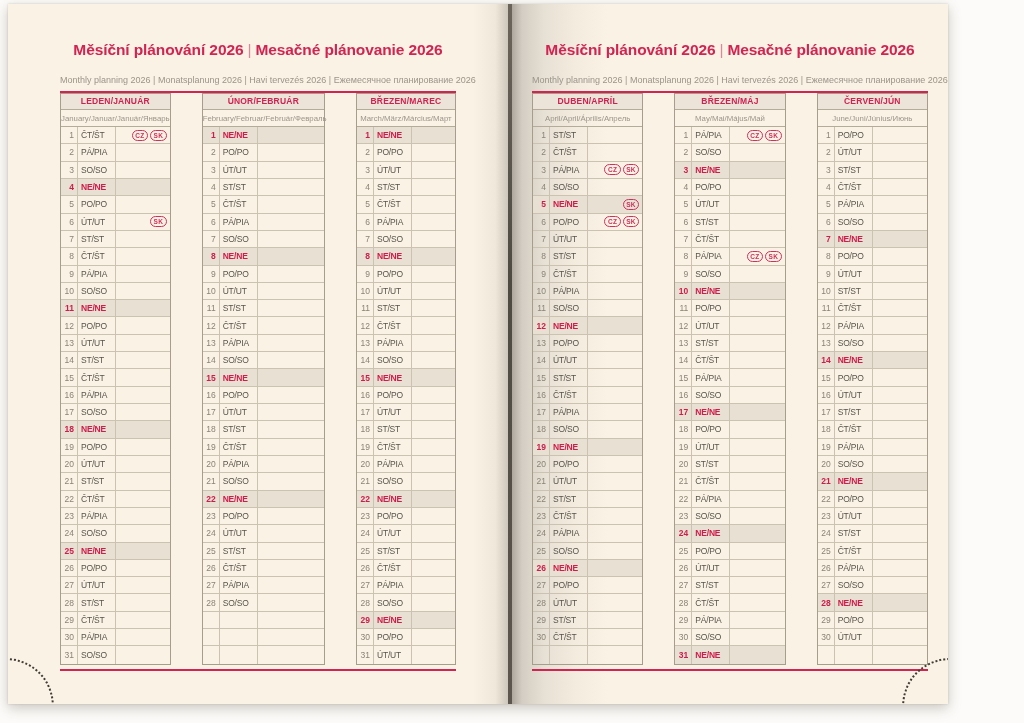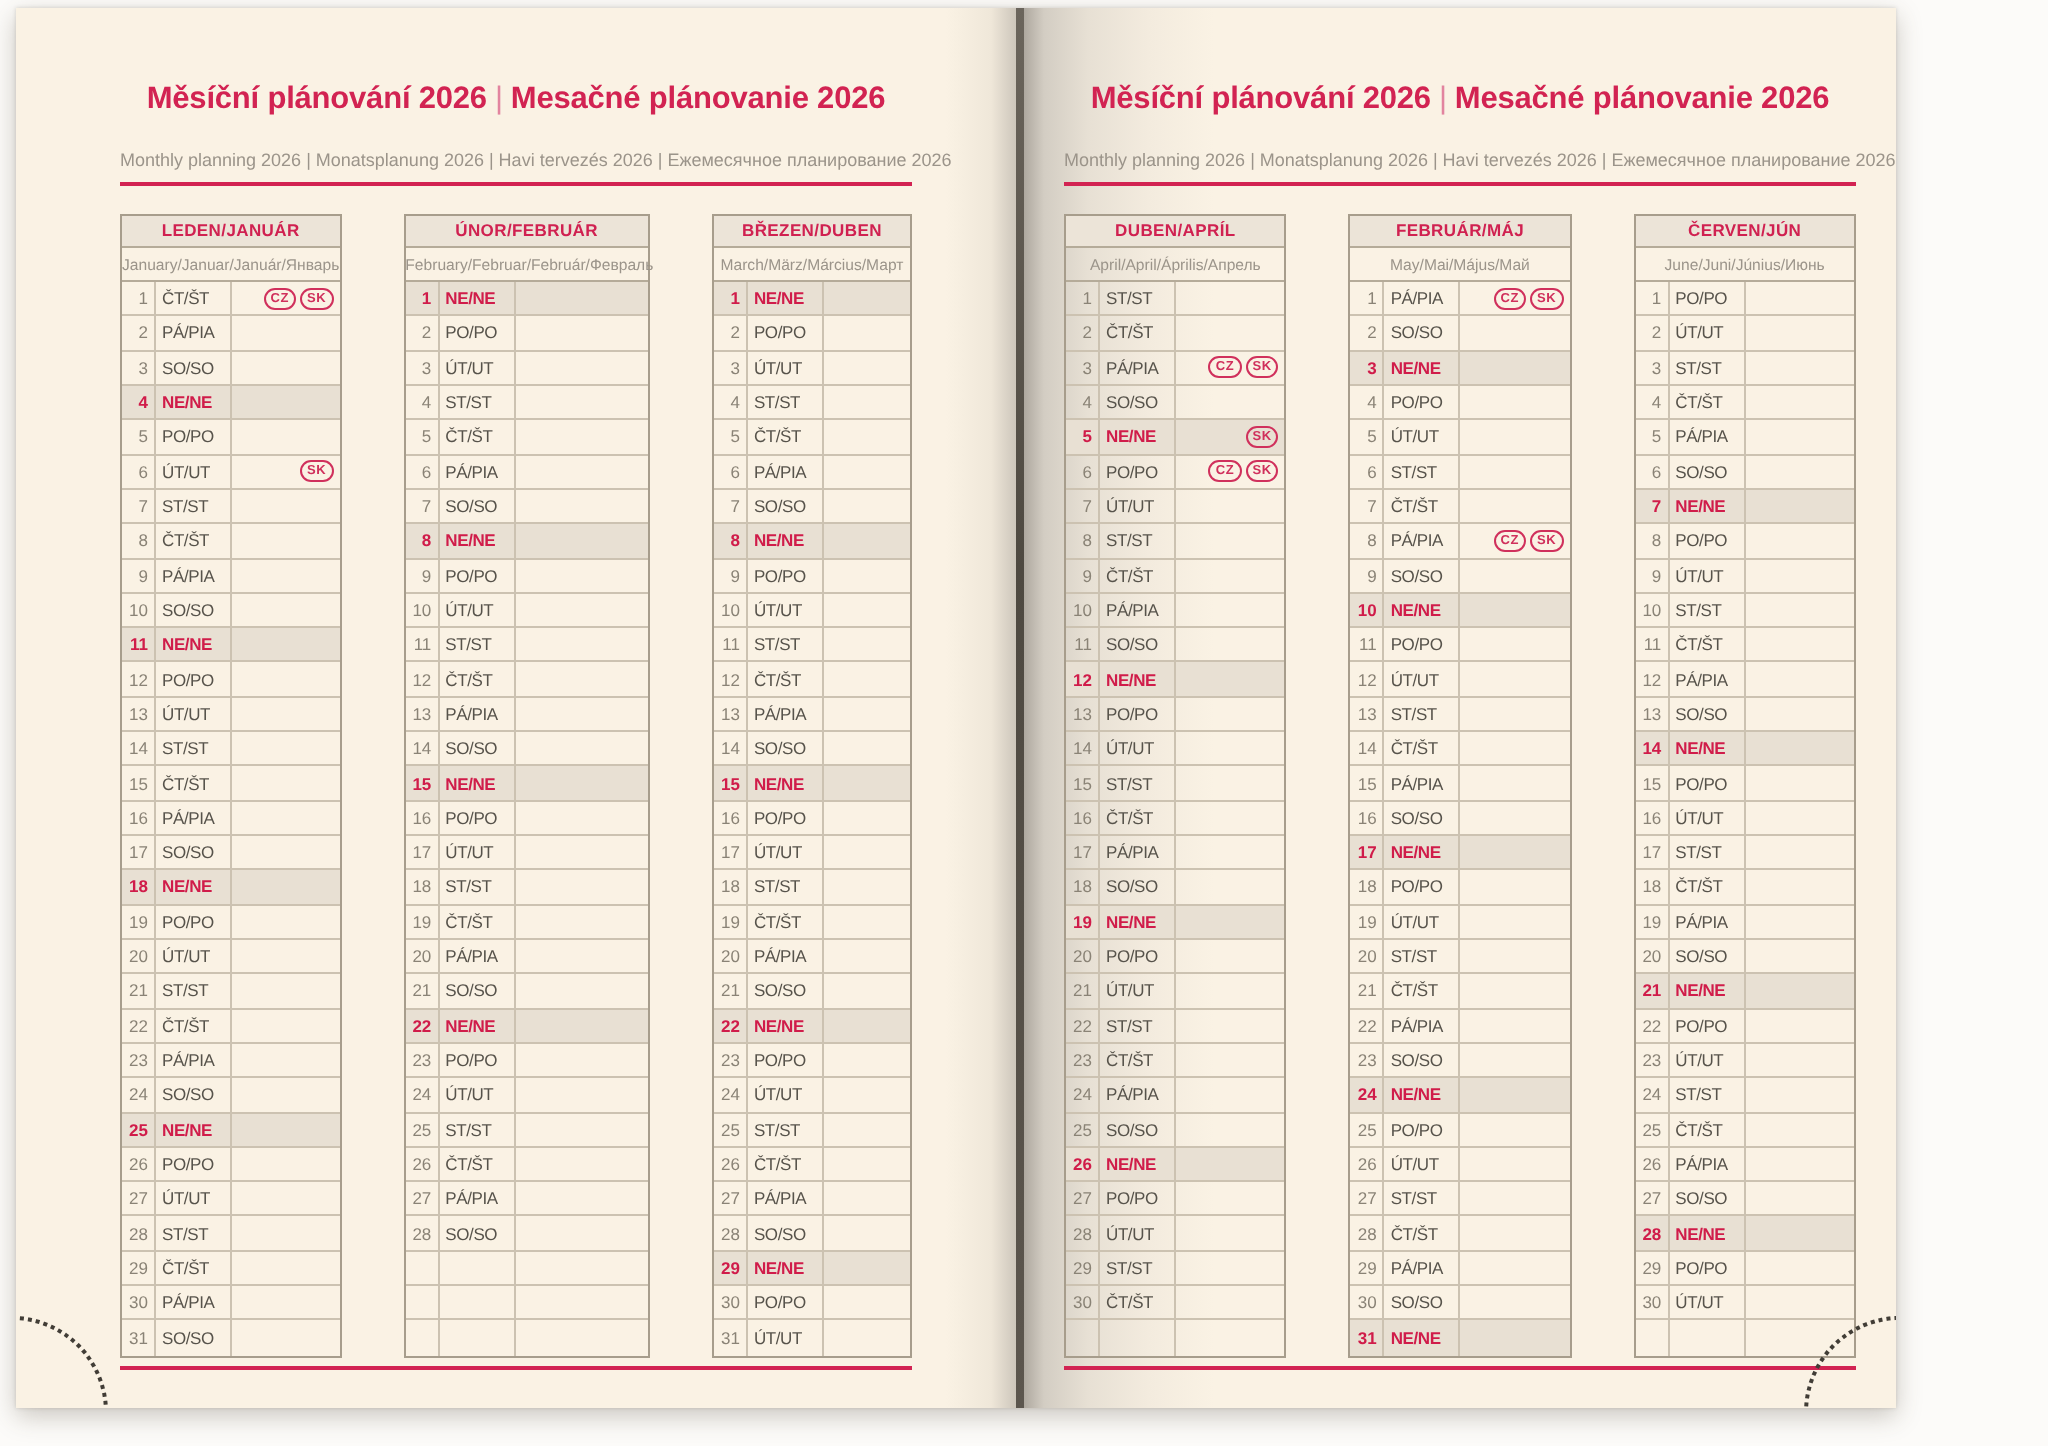--- a/index.html
+++ b/index.html
@@ -9,21 +9,21 @@
   .page{position:relative;overflow:hidden;background:#faf2e4}
   .page.left{width:500px;background:linear-gradient(90deg,#faf2e4 0%,#faf2e4 93%,#efe7d9 97.5%,#cdc6bb 100%)}
   .spine{width:4px;background:linear-gradient(180deg,#6b655c,#4e4941 40%,#5c564e)}
   .page.right{flex:1;background:linear-gradient(90deg,#aea89f 0px,#d3cdc3 10px,#e7e0d4 32px,#f3ebde 62px,#faf2e4 95px)}
   .content{width:396px;margin:0 auto;padding-top:37px;text-align:center}
   .title{font-size:15.5px;font-weight:bold;color:#d22352;letter-spacing:-.1px;white-space:nowrap}
   .title .divider{color:#e2849f;font-weight:normal;padding:0 4px}
   .subtitle{font-size:9px;color:#9b948a;margin-top:16px;white-space:nowrap}
   .rule{height:2px;background:#d22352;margin-top:6px}
   .rule.bottom{margin-top:4px}
-  .months{display:flex;gap:31px;margin-top:14px}
+  .months{display:flex;gap:31px;margin-top:0}
   .month{width:123.3px;border:1px solid #a79d8c;background:transparent}
   .m-head{height:16px;line-height:15px;background:#ece4d8;border-bottom:1px solid #b5ab99;color:#d02151;font-weight:bold;font-size:8.5px;text-align:center;letter-spacing:.2px}
   .m-sub{height:17px;line-height:17px;border-bottom:1px solid #b5ab99;color:#9b948a;font-size:7.8px;white-space:nowrap}
   .row{display:flex;height:17.32px;border-bottom:1px solid #ccc2b1}
   .m-grid .row:last-child{border-bottom:none}
   .c{height:100%;display:flex;align-items:center}
   .c.n{width:17px;border-right:1px solid #ccc2b1;font-size:8.5px;color:#8a8376;justify-content:flex-end;padding-right:3px}
   .c.d{width:38px;border-right:1px solid #ccc2b1;font-size:8.5px;color:#57534b;padding-left:3px;letter-spacing:-.2px}
   .c.o{flex:1;justify-content:flex-end;padding-right:3px;gap:2px}
   .row.sun{background:#e8e0d3}
@@ -365,21 +365,21 @@
                 <div class="c o"></div>
               </div>
               <div class="row empty">
                 <div class="c n"></div>
                 <div class="c d"></div>
                 <div class="c o"></div>
               </div>
             </div>
           </div>
           <div class="month">
-            <div class="m-head">BŘEZEN/DUBEN</div>
+            <div class="m-head">BŘEZEN/MAREC</div>
             <div class="m-sub">March/März/Március/Март</div>
             <div class="m-grid">
               <div class="row sun">
                 <div class="c n">1</div>
                 <div class="c d">NE/NE</div>
                 <div class="c o"></div>
               </div>
               <div class="row">
                 <div class="c n">2</div>
                 <div class="c d">PO/PO</div>
@@ -709,21 +709,21 @@
                 <div class="c o"></div>
               </div>
               <div class="row empty">
                 <div class="c n"></div>
                 <div class="c d"></div>
                 <div class="c o"></div>
               </div>
             </div>
           </div>
           <div class="month">
-            <div class="m-head">FEBRUÁR/MÁJ</div>
+            <div class="m-head">BŘEZEN/MÁJ</div>
             <div class="m-sub">May/Mai/Május/Май</div>
             <div class="m-grid">
               <div class="row">
                 <div class="c n">1</div>
                 <div class="c d">PÁ/PIA</div>
                 <div class="c o">
                   <span class="badge">CZ</span>
                   <span class="badge">SK</span>
                 </div>
               </div>

